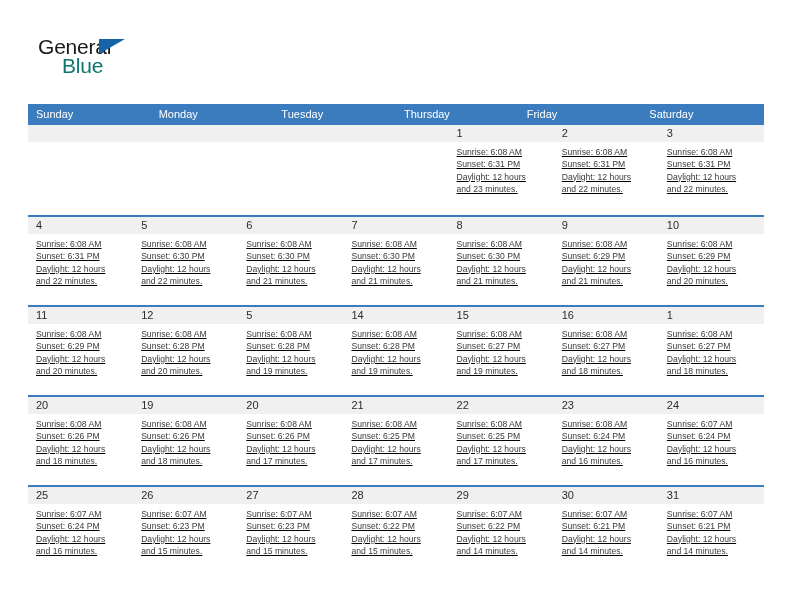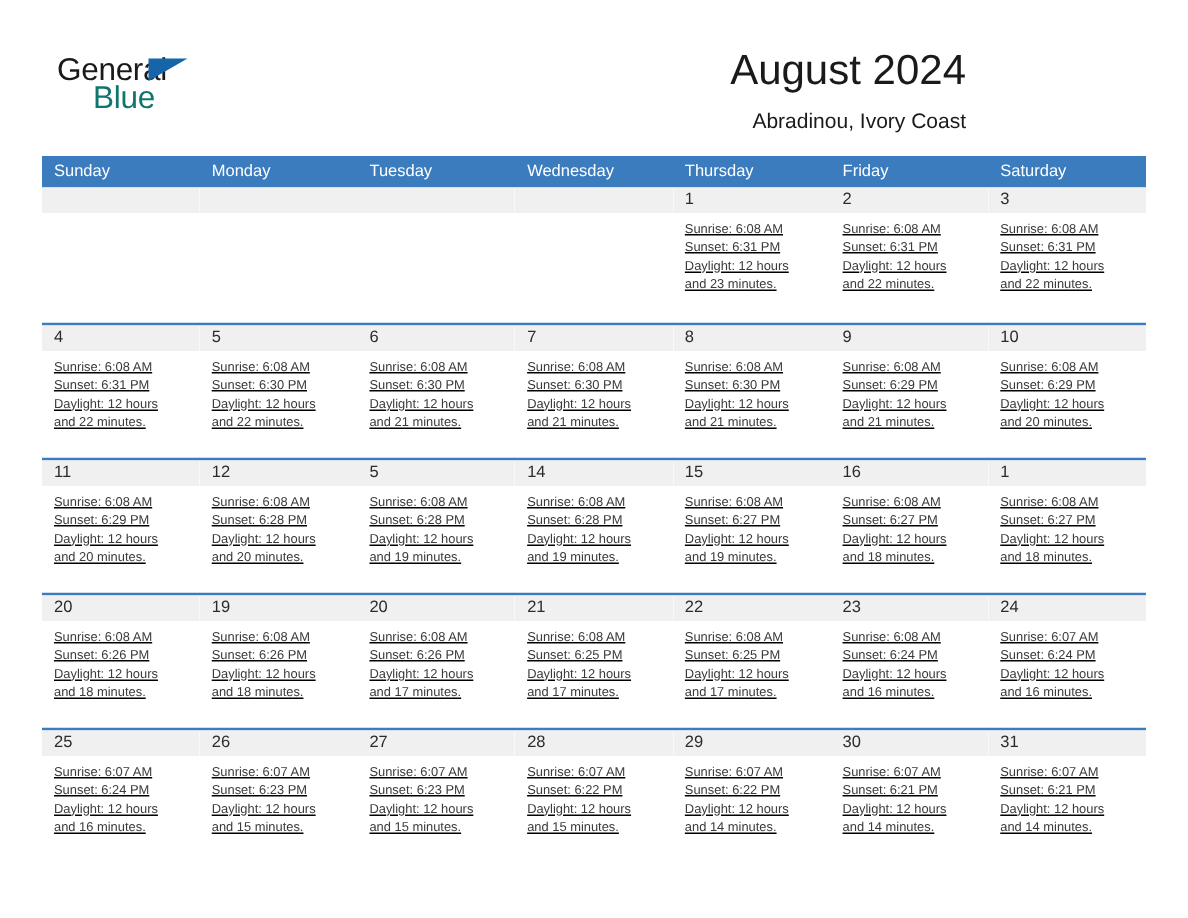--- a/index.html
+++ b/index.html
@@ -158,33 +158,28 @@
 <div class="page">
 
   <div class="header">
 
     <div class="brand">
       <span class="brand-general">General</span>
       <span class="brand-tri"></span>
       <span class="brand-blue">Blue</span>
     </div>
 
-    <div class="title-block">
-      <h1 class="cal-title">August 2024</h1>
-      <p class="cal-subtitle">Abradinou, Ivory Coast</p>
-    </div>
 
   </div>
 
   <div class="calendar">
     <div class="weekday-row" id="weekday-row">
         <div class="weekday">Sunday</div>
         <div class="weekday">Monday</div>
         <div class="weekday">Tuesday</div>
-        <div class="weekday">Wednesday</div>
         <div class="weekday">Thursday</div>
         <div class="weekday">Friday</div>
         <div class="weekday">Saturday</div>
       </div>
     <div id="weeks-container">
         <div class="week-row first">
           <div class="day-cell empty">
             <div class="day-num-band">
               <div class="day-num"></div>
             </div>

